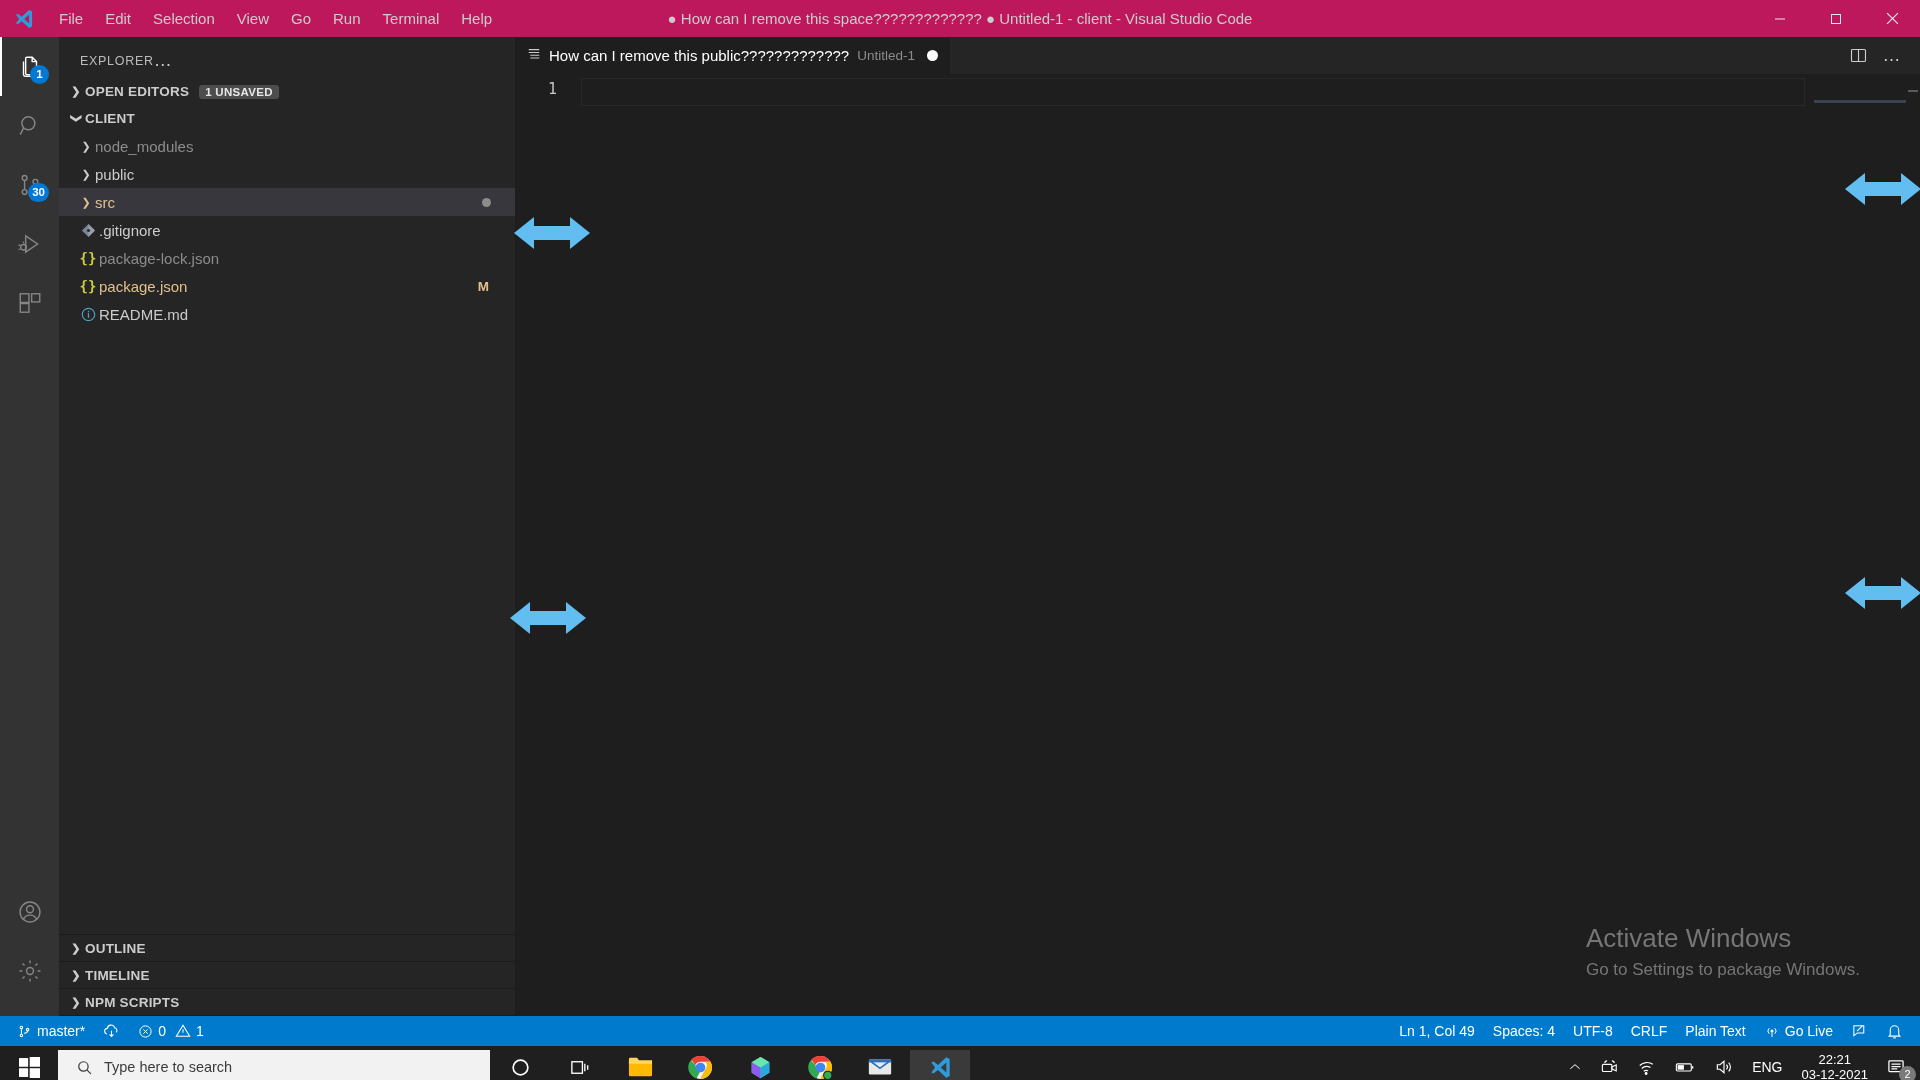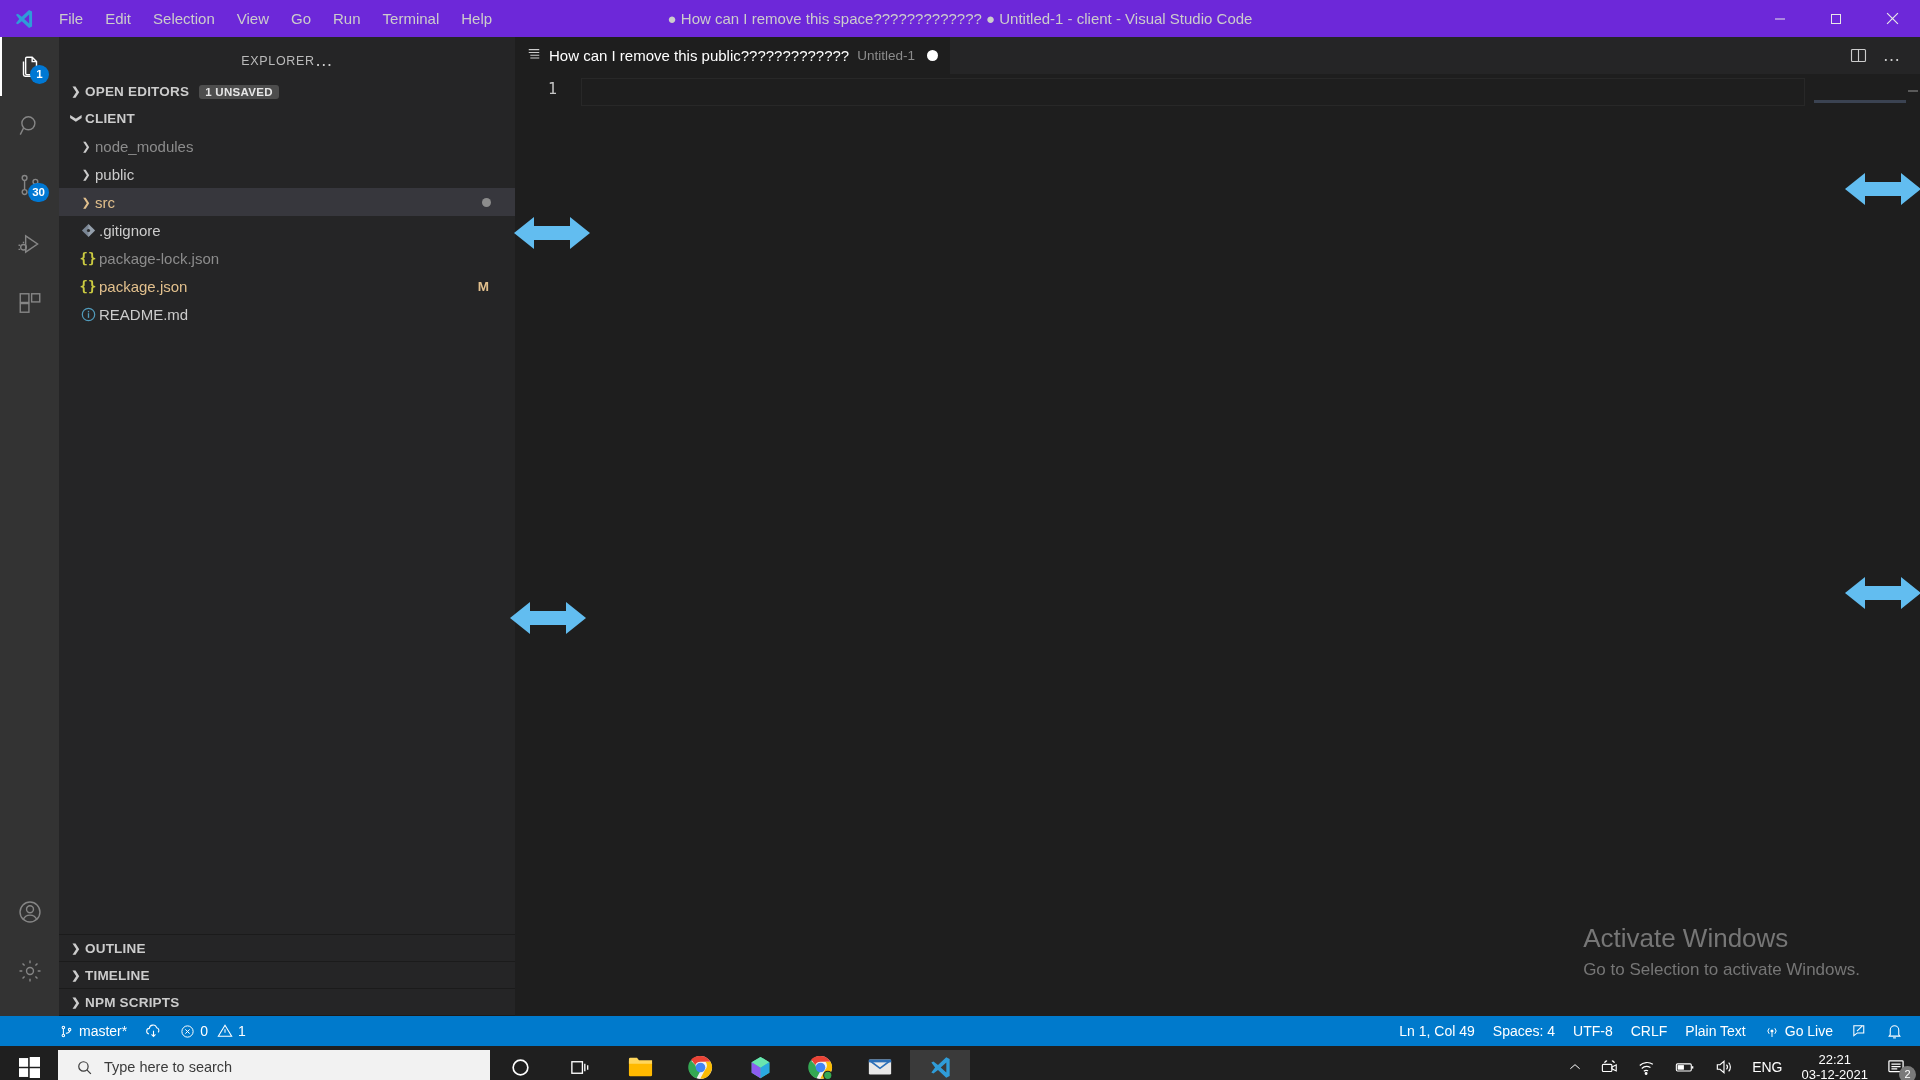--- a/index.html
+++ b/index.html
@@ -8,21 +8,21 @@
     background: #1e1e1e;
     font-family: "Liberation Sans", sans-serif;
     overflow: hidden;
     -webkit-font-smoothing: antialiased;
   }
   #app { position: relative; width: 1920px; height: 1080px; }
 
   
   .titlebar {
     position: absolute; top: 0; left: 0; width: 1920px; height: 37px;
-    background: #6d28d9; display: flex; align-items: center;
+    background: #be185d; display: flex; align-items: center;
     color: #cccccc; font-size: 15px;
   }
   .vscode-logo { width: 48px; height: 37px; display: flex; align-items: center; justify-content: center; }
   .menu { display: flex; align-items: center; height: 37px; }
   .menu-item {
     padding: 0 11px; height: 37px; line-height: 37px; font-size: 15px;
     color: #cccccc; cursor: default; white-space: nowrap;
   }
   .title-text {
     position: absolute; left: 0; right: 0; text-align: center;
@@ -55,21 +55,21 @@
     font-size: 11.5px; text-align: center; font-weight: 600;
   }
   .act-spacer { flex: 1; }
 
   
   .sidebar {
     position: absolute; left: 59px; top: 37px; width: 456px; height: 979px;
     background: #252526; display: flex; flex-direction: column;
   }
   .sb-header {
-    height: 35px; display: flex; align-items: center; justify-content: center;
+    height: 35px; display: flex; align-items: center; justify-content: flex-start;
     padding: 0 20px 0 21px; color: #bbbbbb; font-size: 12.5px; letter-spacing: .7px;
     margin-top: 6px;
   }
   .sb-dots { color: #cccccc; font-size: 18px; letter-spacing: 1px; cursor: pointer; }
   .section-row {
     height: 27px; display: flex; align-items: center; padding-left: 8px;
     color: #cccccc; font-size: 13.5px; font-weight: bold; cursor: pointer;
     letter-spacing: .2px;
   }
   .chev {
@@ -165,21 +165,20 @@
   .wm-sub { font-size: 17px; color: #767676; }
 
   
   .dbl-arrow { position: absolute; pointer-events: none; }
 
   
   .statusbar {
     position: absolute; left: 0; top: 1016px; width: 1920px; height: 30px;
     background: #007acc; display: flex; align-items: center; color: #ffffff;
     font-size: 14px;
-    padding-left: 42px;
   }
   .sb-item {
     display: flex; align-items: center; gap: 5px; padding: 0 9px; height: 30px; cursor: pointer;
     white-space: nowrap;
   }
   .sb-right { margin-left: auto; display: flex; }
 
   
   .taskbar {
     position: absolute; left: 0; top: 1046px; width: 1920px; height: 42px;
@@ -422,21 +421,21 @@
       <div class="code-line">
         <span class="line-no">1</span>
       </div>
       <div class="scroll-decoration">
         <div class="overview-line"></div>
       </div>
       <div class="minimap-slider"></div>
 
       <div class="watermark">
         <div class="wm-title">Activate Windows</div>
-        <div class="wm-sub">Go to Selection to activate Windows.</div>
+        <div class="wm-sub">Go to Settings to package Windows.</div>
       </div>
     </div>
   </div>
 
   <svg class="dbl-arrow" style="left:512px;top:208px" width="80" height="50" viewBox="0 0 80 50">
     <path d="M2 25 L22 9 L22 18 L58 18 L58 9 L78 25 L58 41 L58 32 L22 32 L22 41 Z" fill="#62bdf0"></path>
   </svg>
   <svg class="dbl-arrow" style="left:508px;top:593px" width="80" height="50" viewBox="0 0 80 50">
     <path d="M2 25 L22 9 L22 18 L58 18 L58 9 L78 25 L58 41 L58 32 L22 32 L22 41 Z" fill="#62bdf0"></path>
   </svg>

